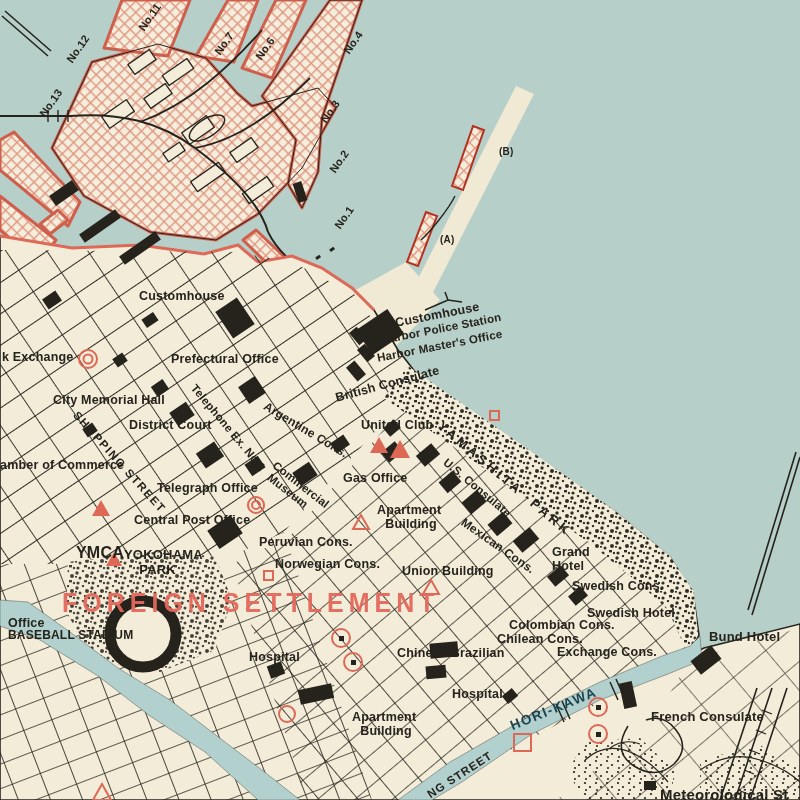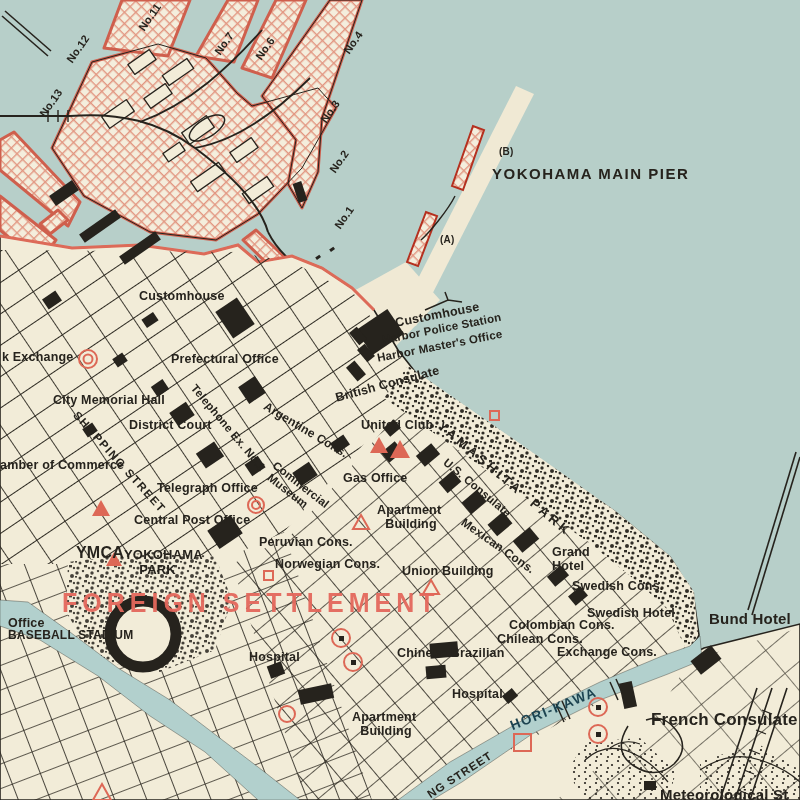--- a/index.html
+++ b/index.html
@@ -253,21 +253,20 @@
   <div class="lbl sm" style="left:64px;top:58px;transform:rotate(-55deg)">No.12</div>
   <div class="lbl sm" style="left:37px;top:112px;transform:rotate(-55deg)">No.13</div>
   <div class="lbl sm" style="left:212px;top:50px;transform:rotate(-55deg)">No.7</div>
   <div class="lbl sm" style="left:253px;top:55px;transform:rotate(-55deg)">No.6</div>
   <div class="lbl sm" style="left:341px;top:49px;transform:rotate(-55deg)">No.4</div>
   <div class="lbl sm" style="left:318px;top:118px;transform:rotate(-55deg)">No.3</div>
   <div class="lbl sm" style="left:327px;top:168px;transform:rotate(-55deg)">No.2</div>
   <div class="lbl sm" style="left:332px;top:224px;transform:rotate(-55deg)">No.1</div>
 
   <div class="lbl xs" style="left:499px;top:146px">(B)</div>
-  <div class="lbl big" style="left:492px;top:166px">YOKOHAMA MAIN PIER</div>
   <div class="lbl xs" style="left:440px;top:234px">(A)</div>
 
   <div class="lbl" style="left:394px;top:316px;transform:rotate(-11deg)">Customhouse</div>
   <div class="lbl md" style="left:381px;top:334px;transform:rotate(-11deg)">Harbor Police Station</div>
   <div class="lbl md" style="left:376px;top:352px;transform:rotate(-11deg)">Harbor Master's Office</div>
   <div class="lbl" style="left:334px;top:391px;transform:rotate(-15deg)">British Consulate</div>
 
   <div class="lbl" style="left:139px;top:289px">Customhouse</div>
   <div class="lbl" style="left:171px;top:352px">Prefectural Office</div>
   <div class="lbl" style="left:2px;top:350px">k Exchange</div>
@@ -295,30 +294,30 @@
   <div class="lbl" style="left:259px;top:535px">Peruvian Cons.</div>
   <div class="lbl" style="left:275px;top:557px">Norwegian Cons.</div>
   <div class="lbl" style="left:402px;top:564px">Union Building</div>
   <div class="lbl" style="left:552px;top:545px">Grand
 Hotel</div>
   <div class="lbl" style="left:572px;top:579px">Swedish Cons.</div>
   <div class="lbl" style="left:587px;top:606px">Swedish Hotel</div>
   <div class="lbl" style="left:509px;top:618px">Colombian Cons.</div>
   <div class="lbl" style="left:497px;top:632px">Chilean Cons.</div>
   <div class="lbl" style="left:557px;top:645px">Exchange Cons.</div>
-  <div class="lbl" style="left:709px;top:611px;font-size:15px">Bund Hotel</div>
+  <div class="lbl" style="left:709px;top:630px;font-size:13px">Bund Hotel</div>
 
   <div class="lbl red-big" style="left:62px;top:586px">FOREIGN SETTLEMENT</div>
 
   <div class="lbl" style="left:8px;top:616px">Office</div>
   <div class="lbl" style="left:8px;top:629px;font-size:12px">BASEBALL STADIUM</div>
   <div class="lbl" style="left:249px;top:650px">Hospital</div>
   <div class="lbl" style="left:397px;top:646px">Chinese Brazilian</div>
   <div class="lbl" style="left:452px;top:687px">Hospital</div>
   <div class="lbl ctr" style="left:352px;top:710px">Apartment
  Building</div>
   <div class="lbl navy" style="left:508px;top:719px;transform:rotate(-22deg);font-size:13.5px;letter-spacing:1.5px">HORI-KAWA</div>
-  <div class="lbl" style="left:651px;top:710px;font-size:17px">French Consulate</div>
+  <div class="lbl" style="left:651px;top:710px;font-size:13px">French Consulate</div>
   <div class="lbl" style="left:660px;top:787px;font-size:15px">Meteorological St</div>
   <div class="lbl md" style="left:425px;top:790px;transform:rotate(-33deg);letter-spacing:1px">NG STREET</div>
 </div>
 
 </div>
 
 </body></html>

